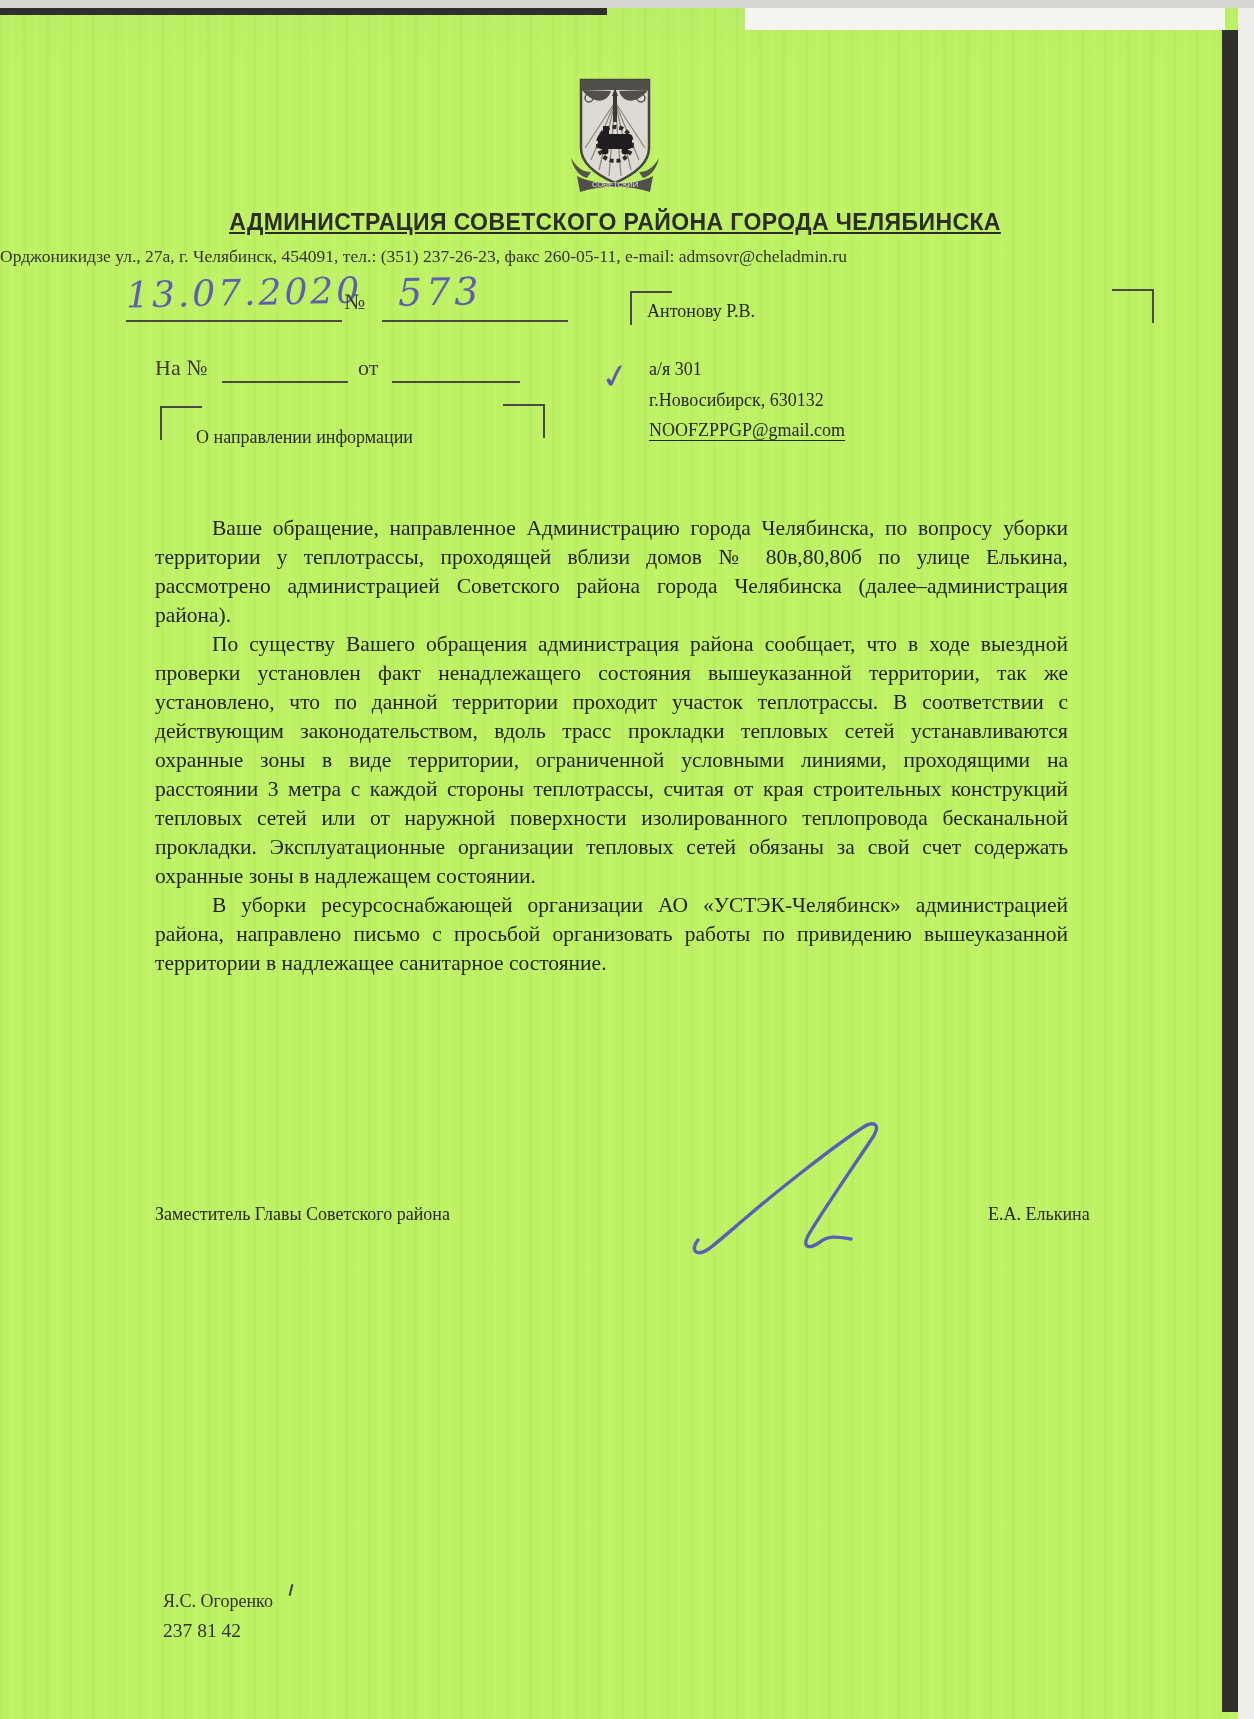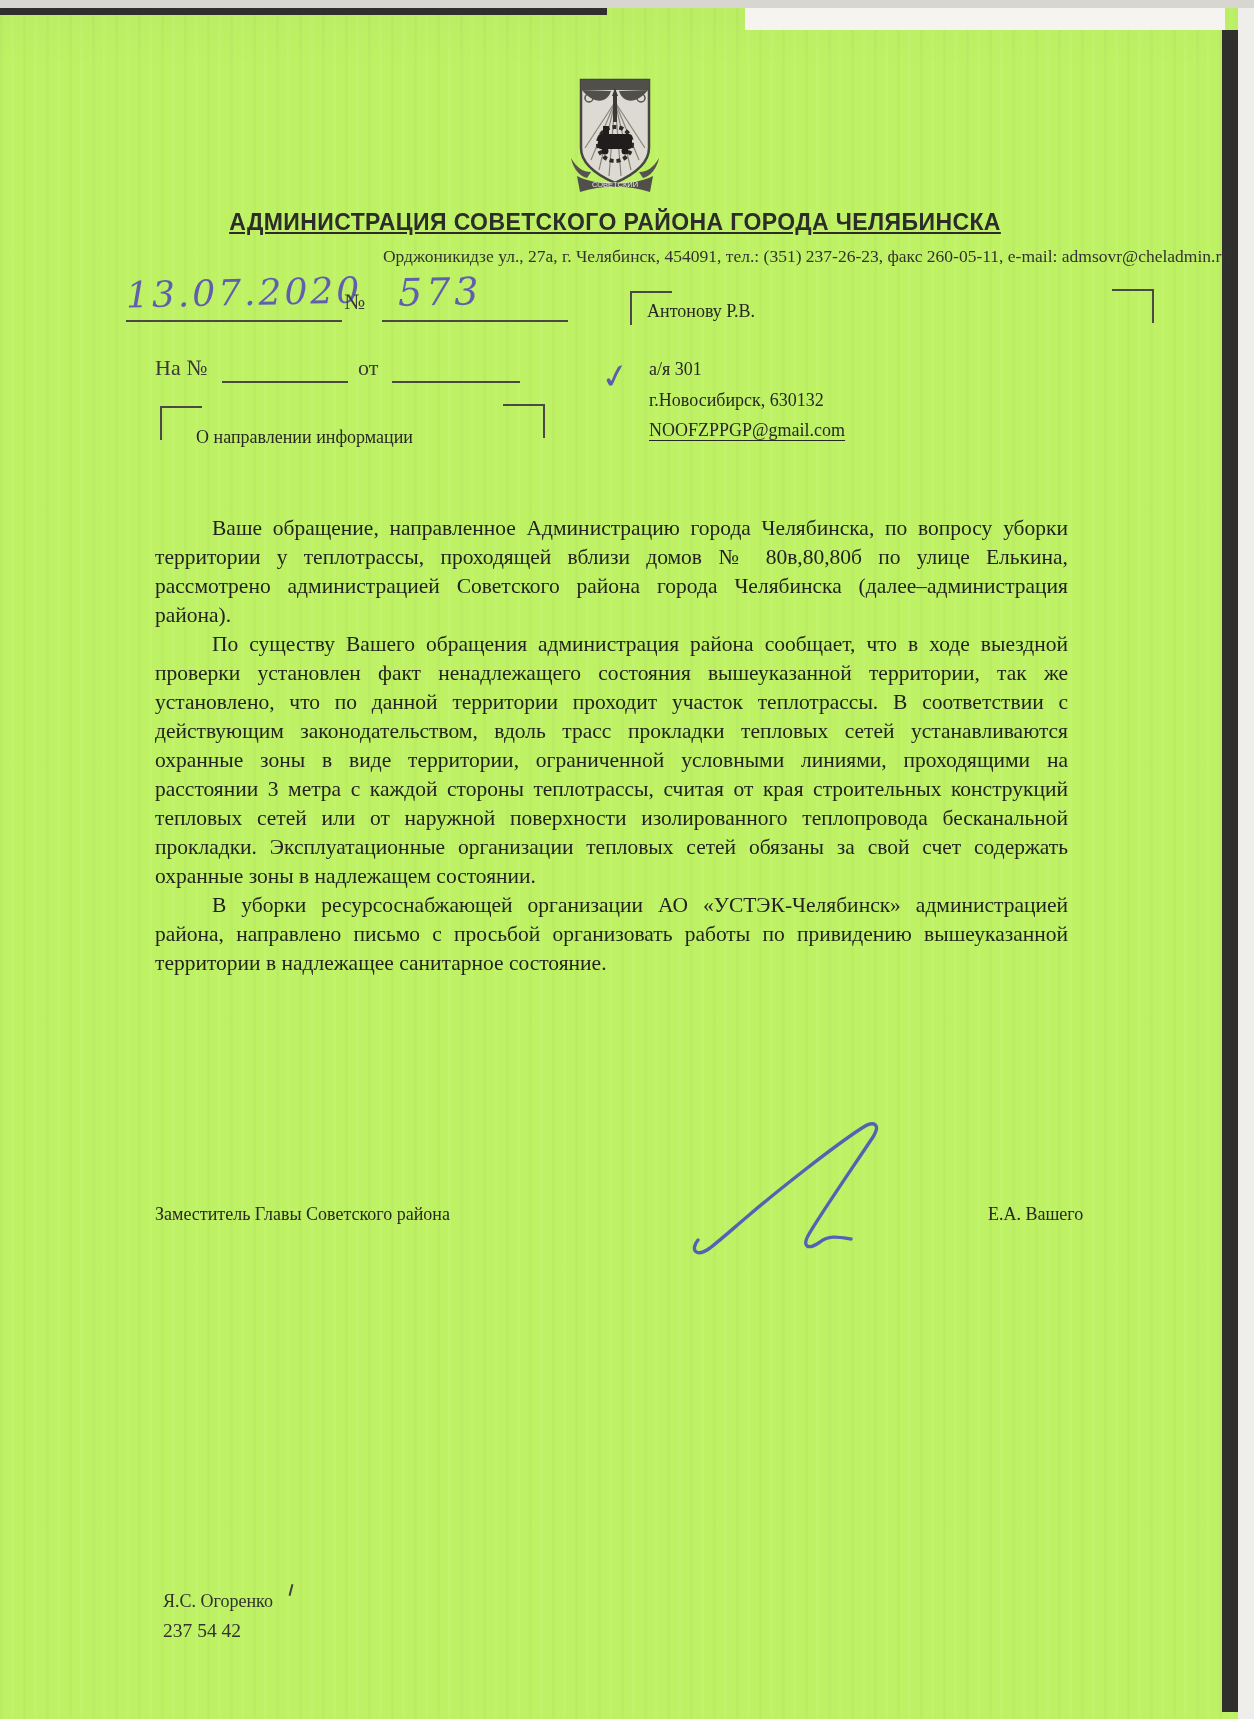--- a/index.html
+++ b/index.html
@@ -23,21 +23,21 @@
   .bar{background:#2f2f2d;}
   .whitestrip{background:#f5f4f1;}
   .lightstrip{background:#f0eeea;}
 
   .org-name{
     left:0;top:201px;width:1230px;text-align:center;
     font-family:"Liberation Sans", sans-serif;
     font-weight:bold;font-size:23px;color:#2d2c2a;letter-spacing:0.4px;text-decoration:underline;
   }
   .org-address{
-    left:0;top:238px;width:1230px;text-align:right;
+    left:0;top:238px;width:1230px;text-align:left;
     font-size:17.5px;color:#34322e;
   }
 
   .hand{
     font-family:"DejaVu Serif", serif;font-style:italic;
     color:#605fae;
   }
   .hand-date{left:126px;top:264px;font-size:36px;letter-spacing:3px;transform:rotate(-1.2deg);}
   .hand-num{left:398px;top:262px;font-size:38px;letter-spacing:4px;transform:rotate(-1deg);}
   .u-line{border-bottom:2px solid #4a4945;height:0;}
@@ -144,19 +144,19 @@
     <p>По существу Вашего обращения администрация района сообщает, что в ходе выездной проверки установлен факт ненадлежащего состояния вышеуказанной территории, так же установлено, что по данной территории проходит участок теплотрассы. В соответствии с действующим законодательством, вдоль трасс прокладки тепловых сетей устанавливаются охранные зоны в виде территории, ограниченной условными линиями, проходящими на расстоянии 3 метра с каждой стороны теплотрассы, считая от края строительных конструкций тепловых сетей или от наружной поверхности изолированного теплопровода бесканальной прокладки. Эксплуатационные организации тепловых сетей обязаны за свой счет содержать охранные зоны в надлежащем состоянии.</p>
     <p>В уборки ресурсоснабжающей организации АО «УСТЭК-Челябинск» администрацией района, направлено письмо с просьбой организовать работы по привидению вышеуказанной территории в надлежащее санитарное состояние.</p>
   </div>
 
   <div class="abs serif22 sig-label">Заместитель Главы Советского района</div>
   <div class="abs" style="left:688px;top:1112px;width:235px;height:145px;">
     <svg width="235" height="145" viewBox="0 0 235 145">
       <path d="M10,120 C2,130 8,138 22,128 C36,117 48,106 60,96 C88,72 146,26 174,8 C186,0 193,4 185,17 C163,50 134,92 121,114 C114,126 119,131 132,122 C141,115 150,117 163,119" stroke="#5562b4" stroke-width="3.4" fill="none" stroke-linecap="round" stroke-linejoin="round"></path>
     </svg>
   </div>
-  <div class="abs serif22 sig-name">Е.А. Вашего</div>
+  <div class="abs serif22 sig-name">Е.А. Елькина</div>
 
   <div class="abs footer-exec">Я.С. Огоренко</div>
   <div class="abs exec-tick"></div>
-  <div class="abs footer-phone">237 54 42</div>
+  <div class="abs footer-phone">237 81 42</div>
 
 </div>
 
 </body></html>

